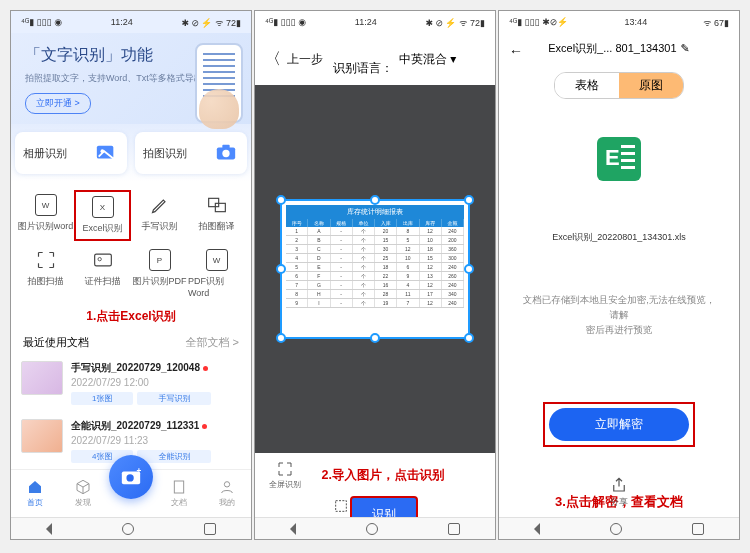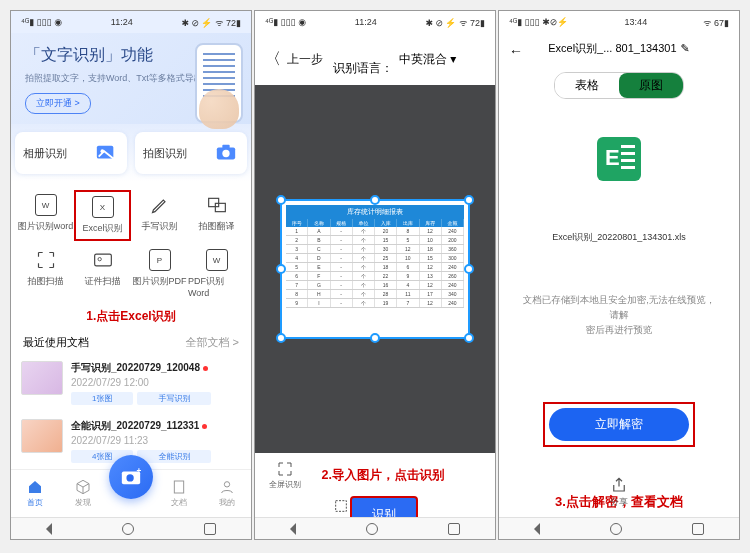--- a/index.html
+++ b/index.html
@@ -264,21 +264,21 @@
       margin: 8px auto;
       width: 130px;
       display:flex;
       border:1px solid #ccc;
       border-radius: 12px;
       overflow:hidden;
       font-size:12px;
     }
     .tab-seg span{flex:1; text-align:center; padding:4px 0;}
     .tab-seg .on{ background:#fff; }
-    .tab-seg .off{ background:#15803d;border-radius:8px;}
+    .tab-seg .off{ background:#fdba74;}
 
     .s3-body {
       flex:1;
       display:flex;
       flex-direction:column;
       align-items:center;
       padding: 30px 20px 0;
       gap: 38px;
     }
     .excel-ic {

